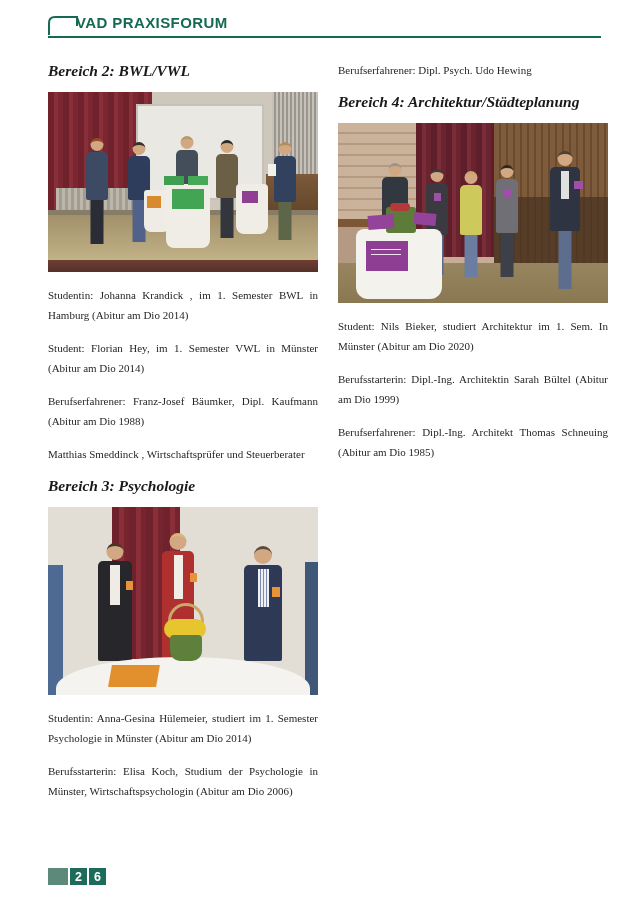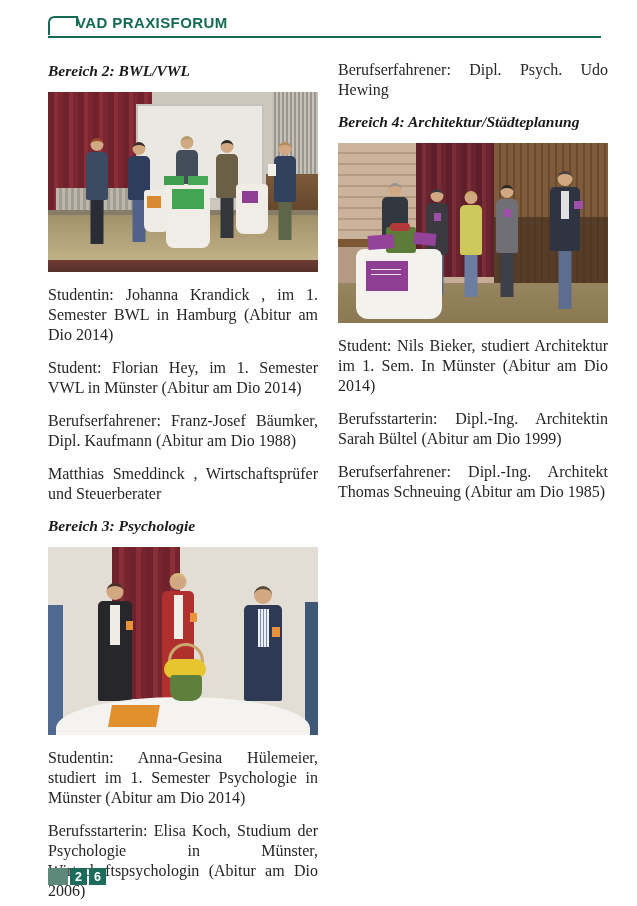--- a/index.html
+++ b/index.html
@@ -24,21 +24,21 @@
   
   .cols{position:absolute;left:48px;top:60px;width:560px;display:flex;gap:20px;}
   .col{width:270px;}
   .col h3{
     margin:2px 0 12px 0;
     font-size:15.5px;font-weight:bold;font-style:italic;color:#1a1a1a;
   }
   .col h3.gap-top{margin-top:5px;}
   .col p{
     margin:0 0 13px 0;
-    font-size:16px;line-height:20px;
+    font-size:11px;line-height:20px;
     text-align:justify;
   }
   
   .photo{position:relative;width:270px;overflow:hidden;margin:0 0 13px 0;background:#cec7bc;}
   .photo div{position:absolute;}
   .photo1{height:180px;}
   .photo2{height:188px;background:#e3ded5;}
   .photo3{height:180px;background:#c7ad96;}
   .photo3.mt{margin-top:6px;}
   
@@ -176,21 +176,21 @@
 
         <div style="left:18px;top:106px;width:86px;height:70px;background:#f4f2ed;border-radius:8px 8px 12px 12px;z-index:2;"></div>
         <div style="left:28px;top:118px;width:42px;height:30px;background:#8e3f93;z-index:3;"></div>
         <div style="left:33px;top:126px;width:30px;height:8px;background:repeating-linear-gradient(180deg,rgba(255,255,255,.85) 0 1px,transparent 1px 5px);z-index:4;"></div>
         <div style="left:48px;top:84px;width:30px;height:26px;background:#5d7c3a;border-radius:3px;z-index:3;"></div>
         <div style="left:52px;top:80px;width:20px;height:8px;background:#b43a3a;border-radius:4px;z-index:4;"></div>
         <div style="left:30px;top:92px;width:26px;height:14px;background:#93449a;transform:rotate(-4deg);z-index:4;"></div>
         <div style="left:76px;top:90px;width:22px;height:12px;background:#93449a;transform:rotate(5deg);z-index:4;"></div>
       </div>
 
-      <p>Student: Nils Bieker, studiert Architektur im 1. Sem. In Münster (Abitur am Dio 2014)</p>
+      <p>Student: Nils Bieker, studiert Architektur im 1. Sem. In Münster (Abitur am Dio 2020)</p>
       <p>Berufsstarterin: Dipl.-Ing. Architektin Sarah Bültel (Abitur am Dio 1999)</p>
       <p>Berufserfahrener: Dipl.-Ing. Architekt Thomas Schneuing (Abitur am Dio 1985)</p>
     </div>
   </div>
 
   <div class="footer">
     <span class="pgbox pgblank"></span>
     <span class="pgbox">2</span>
     <span class="pgbox">6</span>
   </div>

